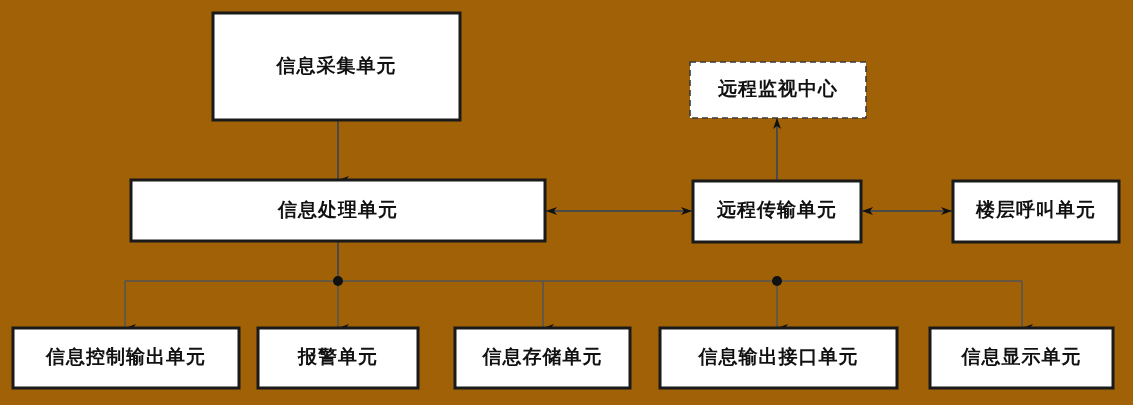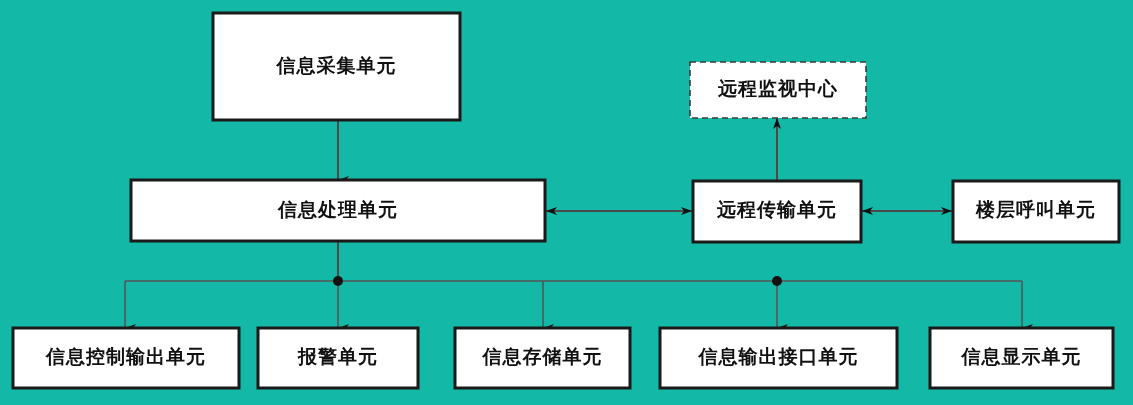--- a/index.html
+++ b/index.html
@@ -10,21 +10,21 @@
   body {
     width: 1133px;
     height: 405px;
     font-family: "Liberation Serif", "DejaVu Serif", serif;
     overflow: hidden;
   }
   #diagram-root {
     position: relative;
     width: 1133px;
     height: 405px;
-    background: #14b8a6;
+    background: #a16207;
   }
   svg#flow {
     position: absolute;
     left: 0;
     top: 0;
     width: 1133px;
     height: 405px;
     display: block;
   }
   .box-rect {

